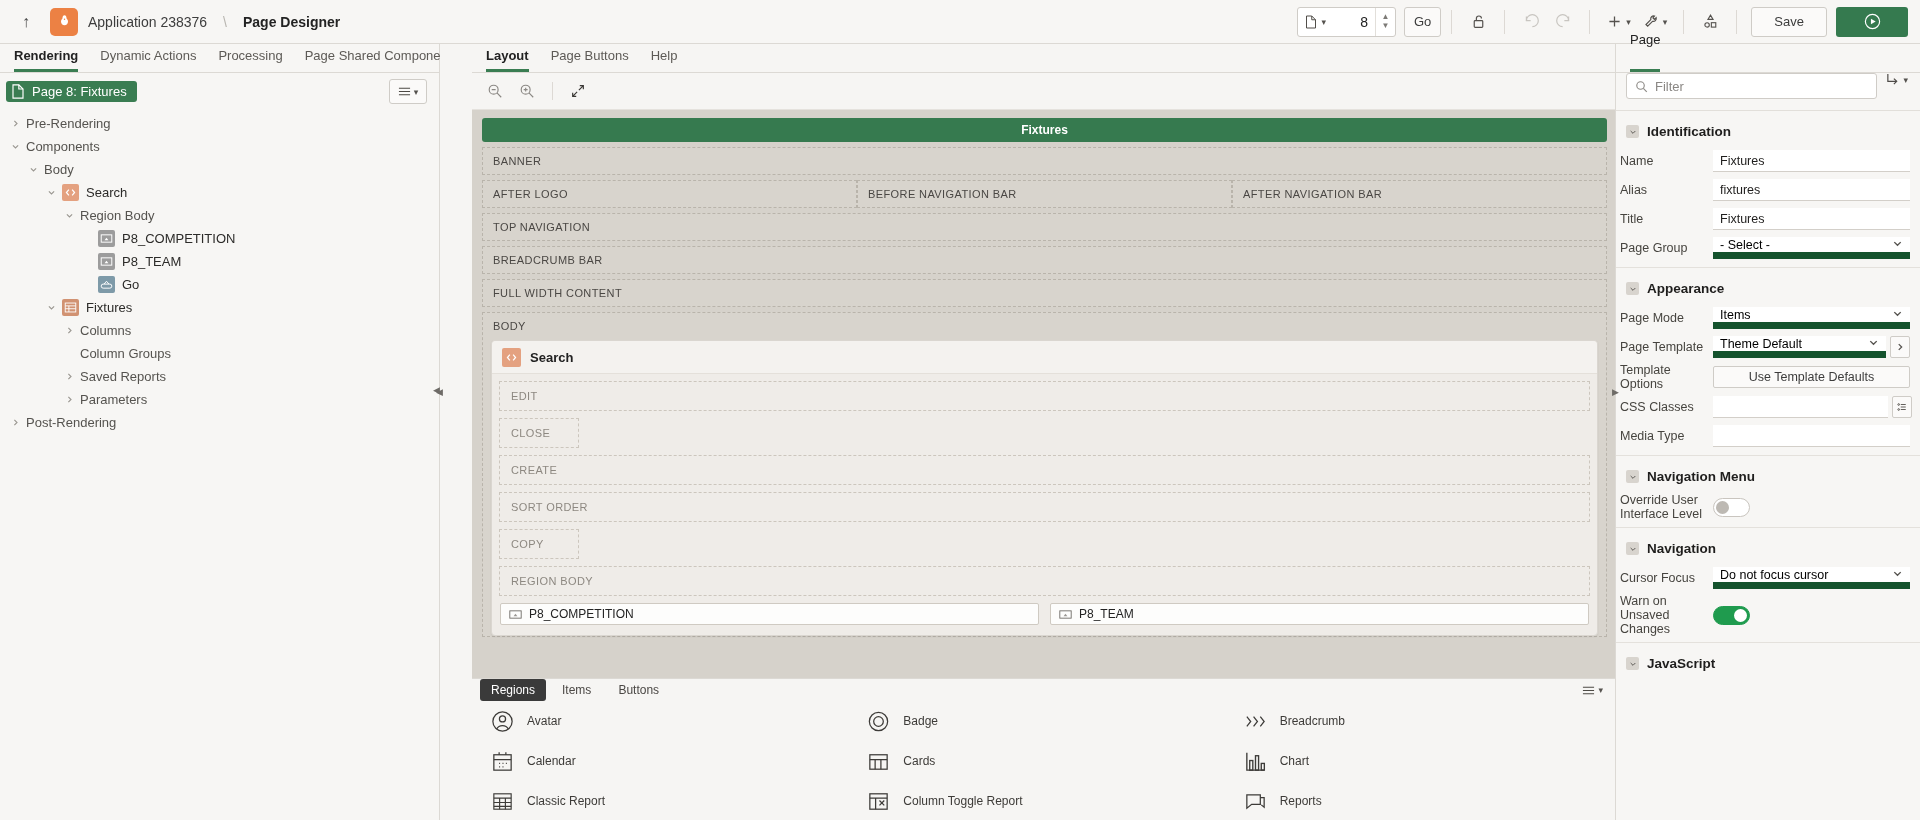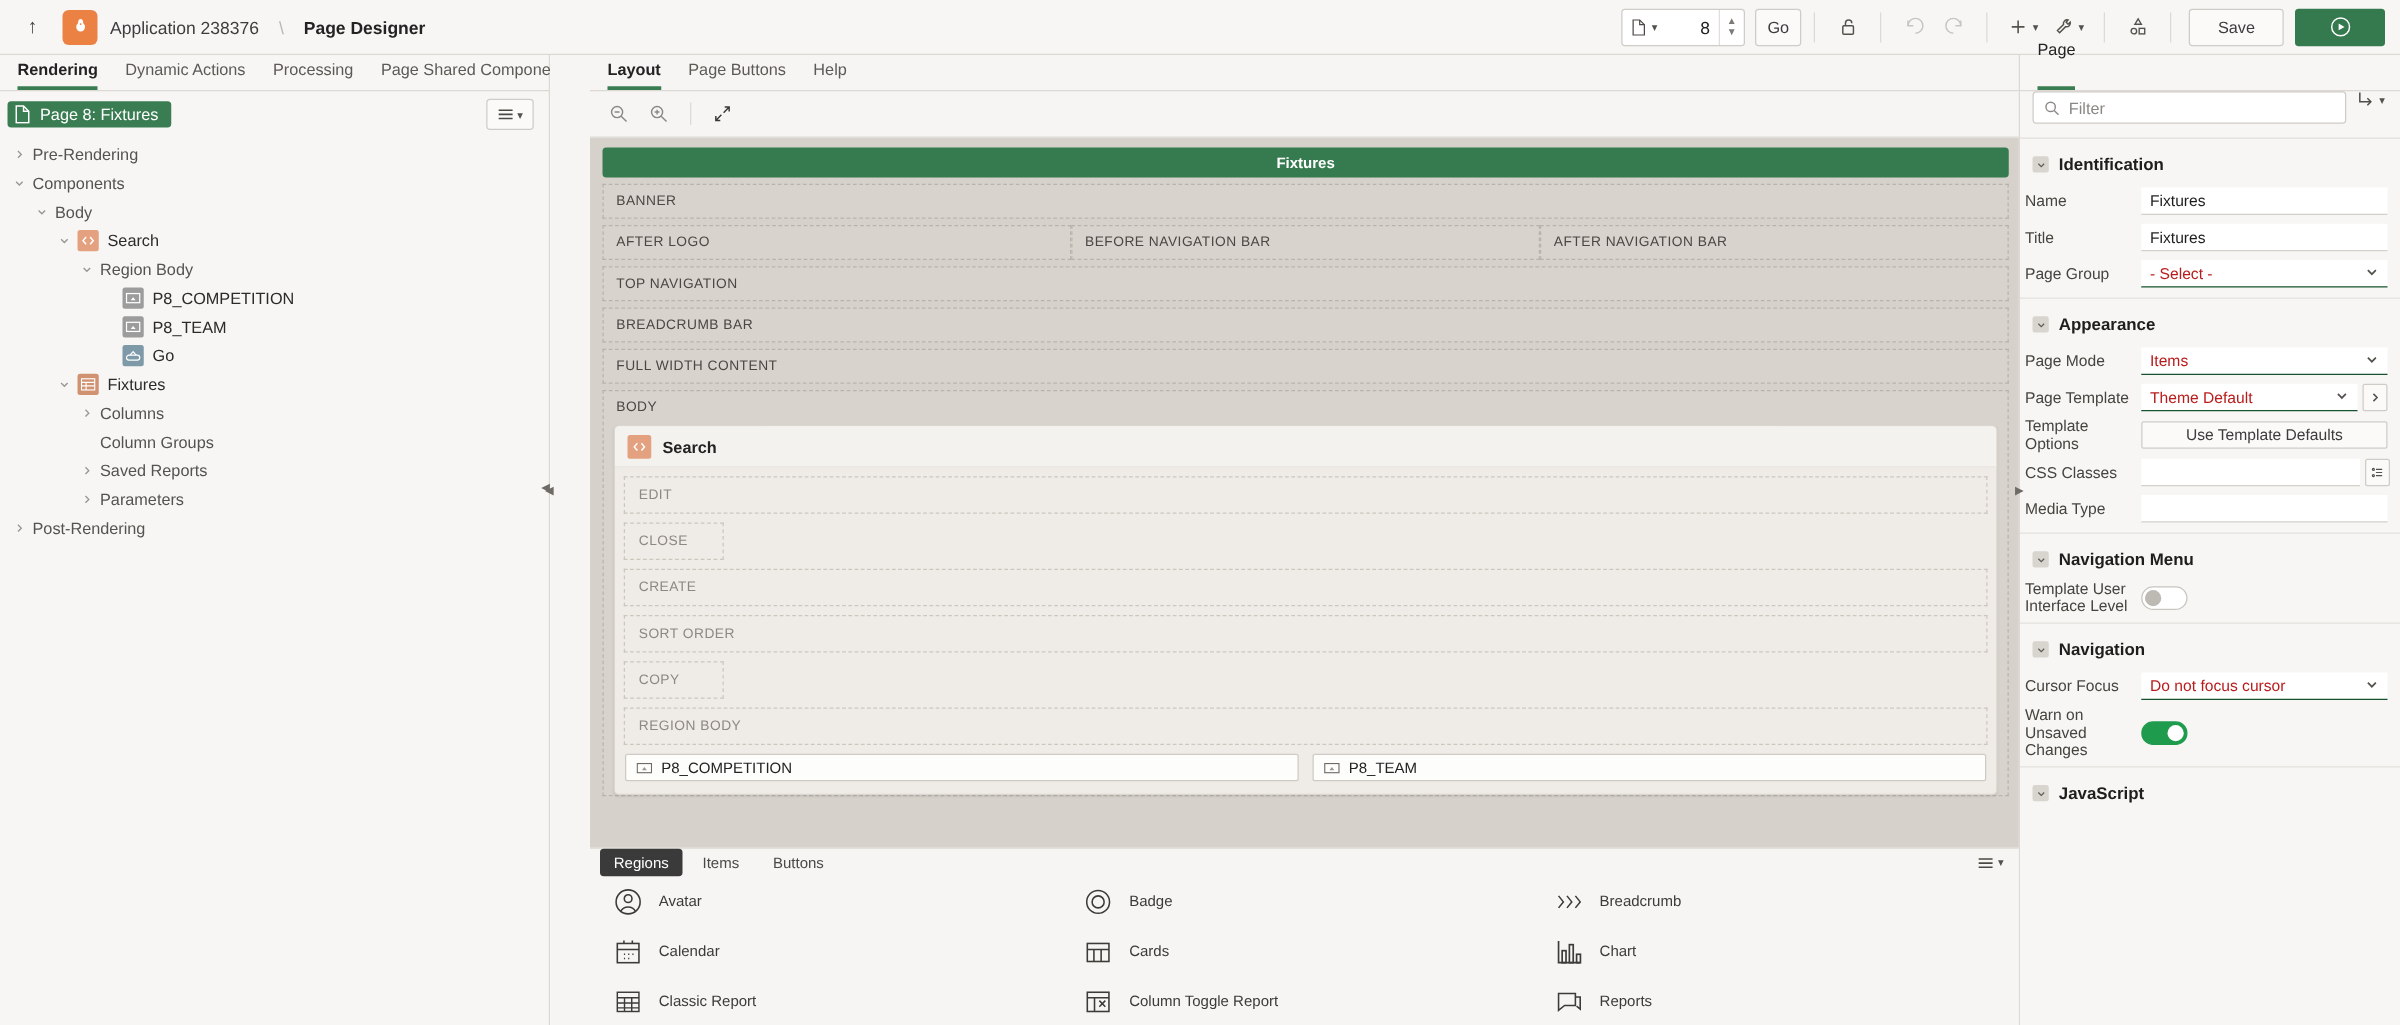--- a/index.html
+++ b/index.html
@@ -195,22 +195,22 @@
   .sect-hd b { font-size:13.5px;color:#1f1e1d; }
   .prow { display:flex;align-items:center;min-height:26px;padding:0 10px 0 4px;margin-bottom:3px; }
   .plab { width:93px;flex:none;font-size:12.5px;color:#46443f;padding-left:0; line-height:14px;}
   .pctl { flex:1;display:flex;align-items:center;gap:4px; }
   .inp {
     flex:1;height:22px;background:#fff;border:none;border-bottom:1px solid #d3cfc9;
     font-size:12.5px;color:#1f1e1d;padding:0 7px;outline:none;
     font-family:"Liberation Sans",sans-serif;
   }
   .sel {
-    flex:1;height:22px;background:#fff;border:none;border-bottom:1px solid #14532d;
-    font-size:12.5px;color:#b91c1c;padding:0 7px;display:flex;align-items:center;
+    flex:1;height:22px;background:#fff;border:none;border-bottom:7px solid #14532d;
+    font-size:12.5px;color:#000000;padding:0 7px;display:flex;align-items:center;
     justify-content:space-between;cursor:pointer;text-align:center;
   }
   .sel svg { width:11px;height:11px;color:#55524e;flex:none; }
   .sqbtn { width:20px;height:22px;border:1px solid #cfccc7;background:#fbfaf9;border-radius:2px;
            display:flex;align-items:center;justify-content:center;cursor:pointer;flex:none; }
   .sqbtn svg { width:10px;height:10px;color:#55524e; }
   .fullbtn { flex:1;height:22px;border:1px solid #cfccc7;background:#fbfaf9;border-radius:2px;
              font-size:12.5px;color:#3c3c3c;cursor:pointer;display:flex;align-items:center;
              justify-content:center;font-family:"Liberation Sans",sans-serif;}
   .toggle { width:37px;height:19px;border-radius:10px;background:#fff;border:1px solid #c9c5bf;
@@ -674,20 +674,26 @@
           </span>
           <b>Identification</b>
         </div>
         <div class="prow">
           <div class="plab">Name</div>
           <div class="pctl">
             <input class="inp" value="Fixtures" style="">
           </div>
         </div>
         <div class="prow">
+          <div class="plab">Alias</div>
+          <div class="pctl">
+            <input class="inp" value="fixtures" style="">
+          </div>
+        </div>
+        <div class="prow">
           <div class="plab">Title</div>
           <div class="pctl">
             <input class="inp" value="Fixtures" style="">
           </div>
         </div>
         <div class="prow">
           <div class="plab">Page Group</div>
           <div class="pctl">
             <div class="sel">
               <span>- Select -</span>
@@ -761,21 +767,21 @@
         <div class="divline"></div>
         <div class="sect-hd">
           <span class="sect-box">
             <svg viewBox="0 0 12 12" fill="none" stroke="currentColor" stroke-width="1.5">
               <path d="M2.5 4.5L6 8l3.5-3.5"></path>
             </svg>
           </span>
           <b>Navigation Menu</b>
         </div>
         <div class="prow">
-          <div class="plab">Template User Interface Level</div>
+          <div class="plab">Override User Interface Level</div>
           <div class="pctl">
             <div class="toggle">
               <i></i>
             </div>
           </div>
         </div>
         <div class="divline"></div>
         <div class="sect-hd">
           <span class="sect-box">
             <svg viewBox="0 0 12 12" fill="none" stroke="currentColor" stroke-width="1.5">

